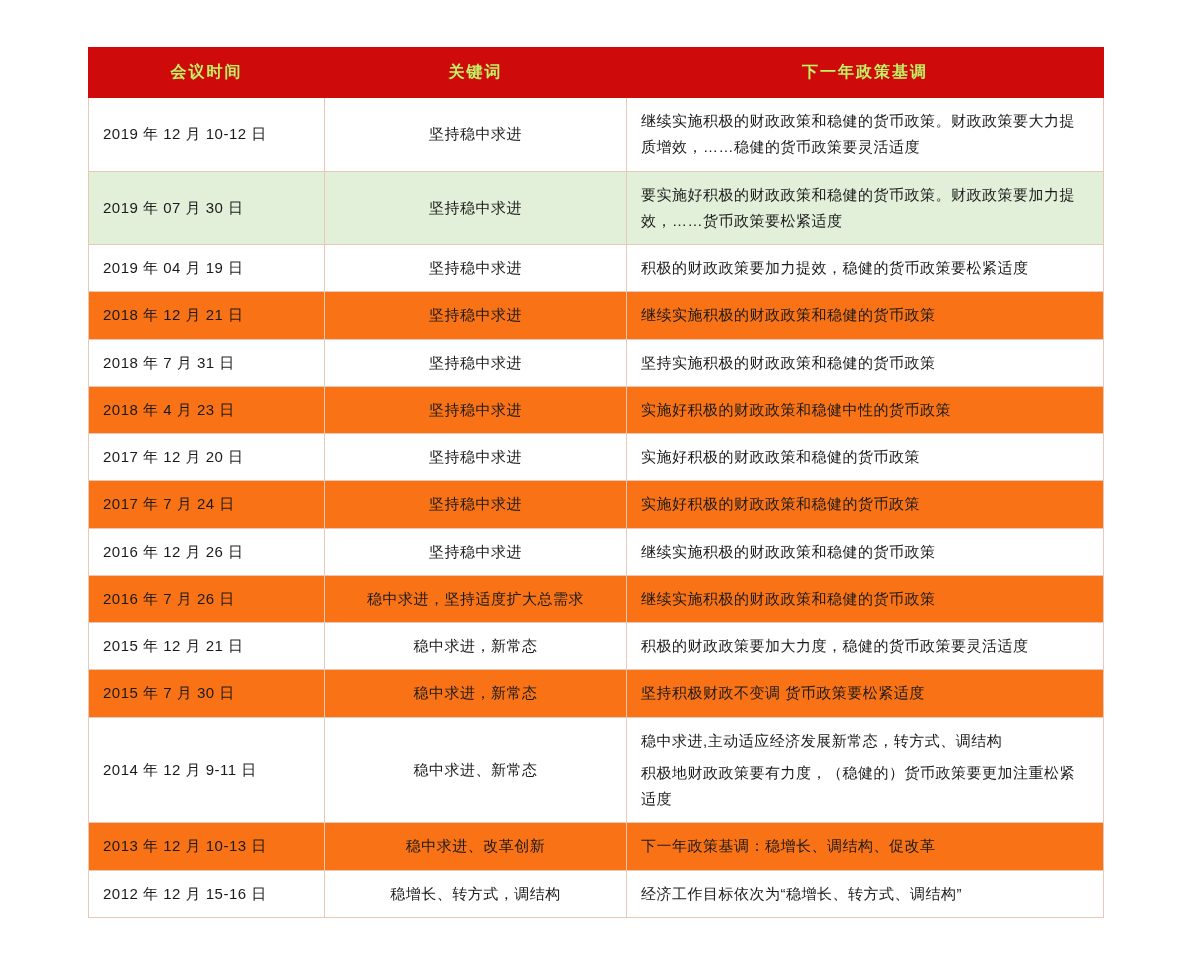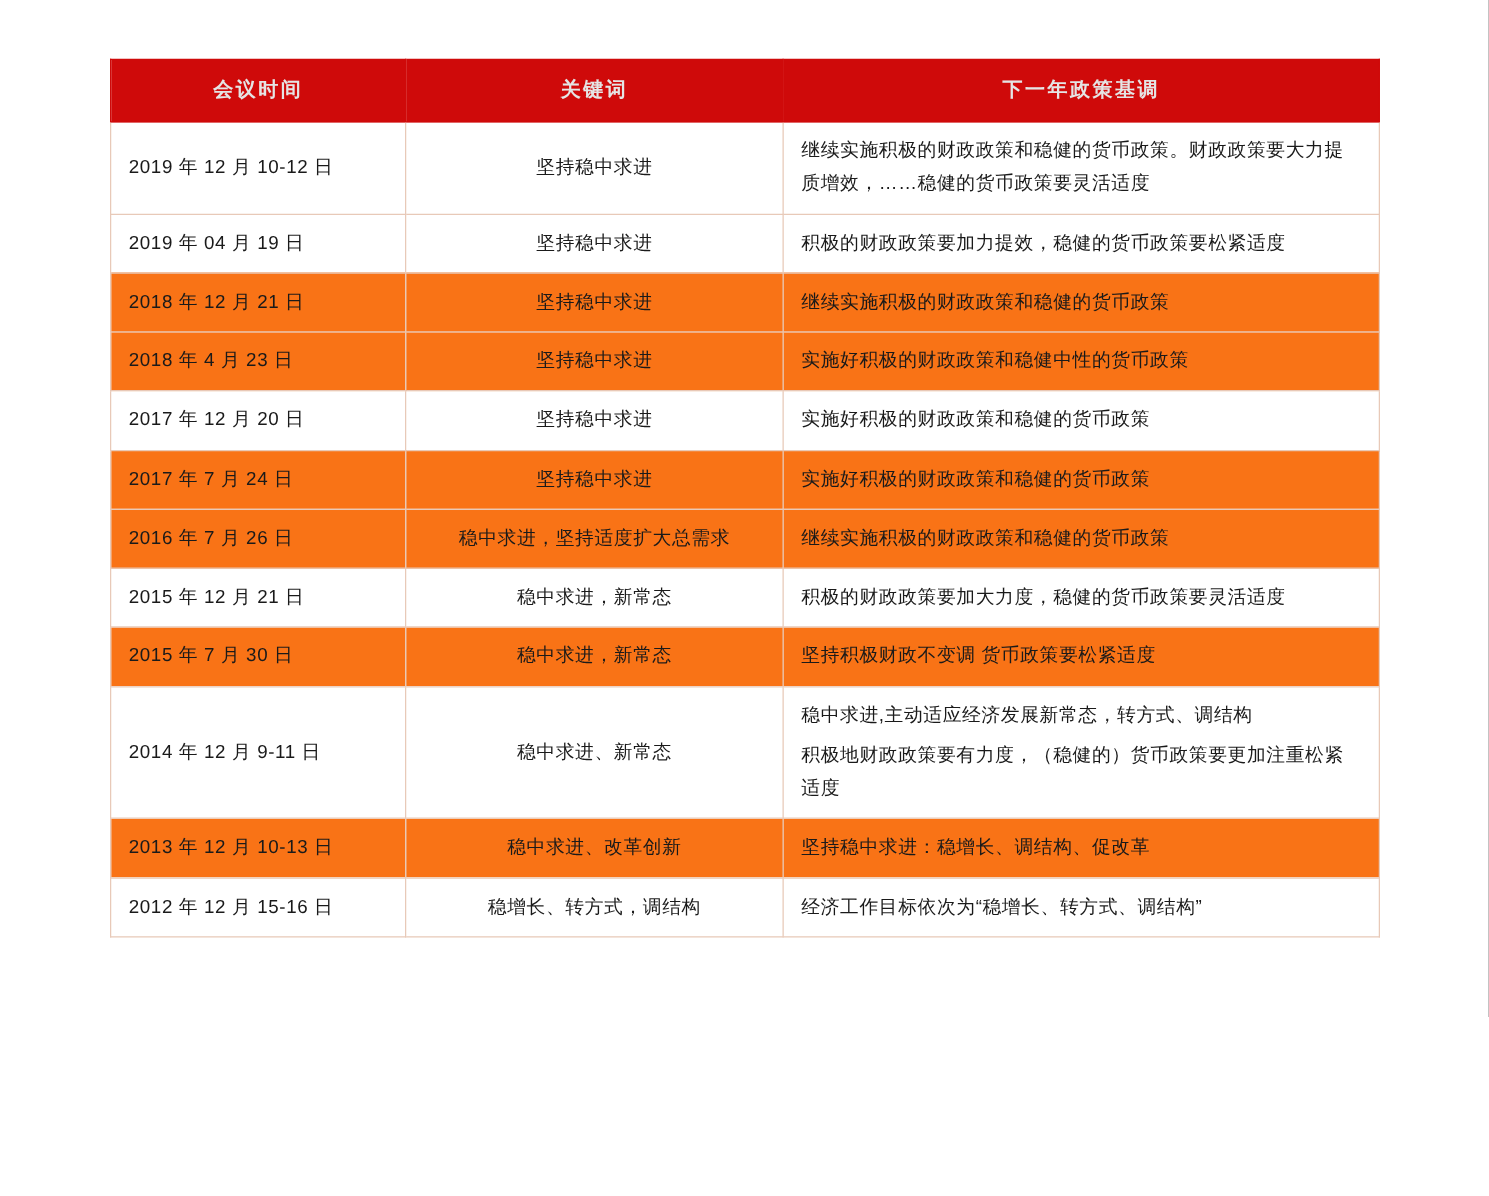--- a/index.html
+++ b/index.html
@@ -31,21 +31,21 @@
     border-collapse: collapse;
     width: 1015px;
     table-layout: fixed;
   }
   table.policy-table col.c1 { width: 236px; }
   table.policy-table col.c2 { width: 302px; }
   table.policy-table col.c3 { width: 477px; }
 
   table.policy-table thead th {
     background: #cf0a0a;
-    color: #e5e5e5;
+    color: #bef264;
     font-size: 16px;
     font-weight: bold;
     letter-spacing: 2px;
     text-align: center;
     padding: 14px 6px;
     border: 1px solid #cf0a0a;
     height: 18px;
     margin-left: 13px;
   }
   table.policy-table tbody td {
@@ -92,53 +92,74 @@
         </tr>
       </thead>
       <tbody id="table-body">
           <tr class="row-white">
             <td class="col-time">2019 年 12 月 10-12 日</td>
             <td class="col-key">坚持稳中求进</td>
             <td class="col-policy">
               <span class="policy-line">继续实施积极的财政政策和稳健的货币政策。财政政策要大力提质增效，……稳健的货币政策要灵活适度</span>
             </td>
           </tr>
+          <tr class="row-green">
+            <td class="col-time">2019 年 07 月 30 日</td>
+            <td class="col-key">坚持稳中求进</td>
+            <td class="col-policy">
+              <span class="policy-line">要实施好积极的财政政策和稳健的货币政策。财政政策要加力提效，……货币政策要松紧适度</span>
+            </td>
+          </tr>
           <tr class="row-white">
             <td class="col-time">2019 年 04 月 19 日</td>
             <td class="col-key">坚持稳中求进</td>
             <td class="col-policy">
               <span class="policy-line">积极的财政政策要加力提效，稳健的货币政策要松紧适度</span>
             </td>
           </tr>
           <tr class="row-peach">
             <td class="col-time">2018 年 12 月 21 日</td>
             <td class="col-key">坚持稳中求进</td>
             <td class="col-policy">
               <span class="policy-line">继续实施积极的财政政策和稳健的货币政策</span>
             </td>
           </tr>
+          <tr class="row-white">
+            <td class="col-time">2018 年 7 月 31 日</td>
+            <td class="col-key">坚持稳中求进</td>
+            <td class="col-policy">
+              <span class="policy-line">坚持实施积极的财政政策和稳健的货币政策</span>
+            </td>
+          </tr>
           <tr class="row-peach">
             <td class="col-time">2018 年 4 月 23 日</td>
             <td class="col-key">坚持稳中求进</td>
             <td class="col-policy">
               <span class="policy-line">实施好积极的财政政策和稳健中性的货币政策</span>
             </td>
           </tr>
           <tr class="row-white">
             <td class="col-time">2017 年 12 月 20 日</td>
             <td class="col-key">坚持稳中求进</td>
             <td class="col-policy">
               <span class="policy-line">实施好积极的财政政策和稳健的货币政策</span>
             </td>
           </tr>
           <tr class="row-peach">
             <td class="col-time">2017 年 7 月 24 日</td>
             <td class="col-key">坚持稳中求进</td>
             <td class="col-policy">
               <span class="policy-line">实施好积极的财政政策和稳健的货币政策</span>
+            </td>
+          </tr>
+          <tr class="row-white">
+            <td class="col-time">2016 年 12 月 26 日</td>
+            <td class="col-key">坚持稳中求进</td>
+            <td class="col-policy">
+              <span class="policy-line">继续实施积极的财政政策和稳健的货币政策</span>
             </td>
           </tr>
           <tr class="row-peach">
             <td class="col-time">2016 年 7 月 26 日</td>
             <td class="col-key">稳中求进，坚持适度扩大总需求</td>
             <td class="col-policy">
               <span class="policy-line">继续实施积极的财政政策和稳健的货币政策</span>
             </td>
           </tr>
           <tr class="row-white">
@@ -160,21 +181,21 @@
             <td class="col-key">稳中求进、新常态</td>
             <td class="col-policy">
               <span class="policy-line">稳中求进,主动适应经济发展新常态，转方式、调结构</span>
               <span class="policy-line">积极地财政政策要有力度，（稳健的）货币政策要更加注重松紧适度</span>
             </td>
           </tr>
           <tr class="row-peach">
             <td class="col-time">2013 年 12 月 10-13 日</td>
             <td class="col-key">稳中求进、改革创新</td>
             <td class="col-policy">
-              <span class="policy-line">坚持稳中求进：稳增长、调结构、促改革</span>
+              <span class="policy-line">下一年政策基调：稳增长、调结构、促改革</span>
             </td>
           </tr>
           <tr class="row-white">
             <td class="col-time">2012 年 12 月 15-16 日</td>
             <td class="col-key">稳增长、转方式，调结构</td>
             <td class="col-policy">
               <span class="policy-line">经济工作目标依次为“稳增长、转方式、调结构”</span>
             </td>
           </tr>
         </tbody>

